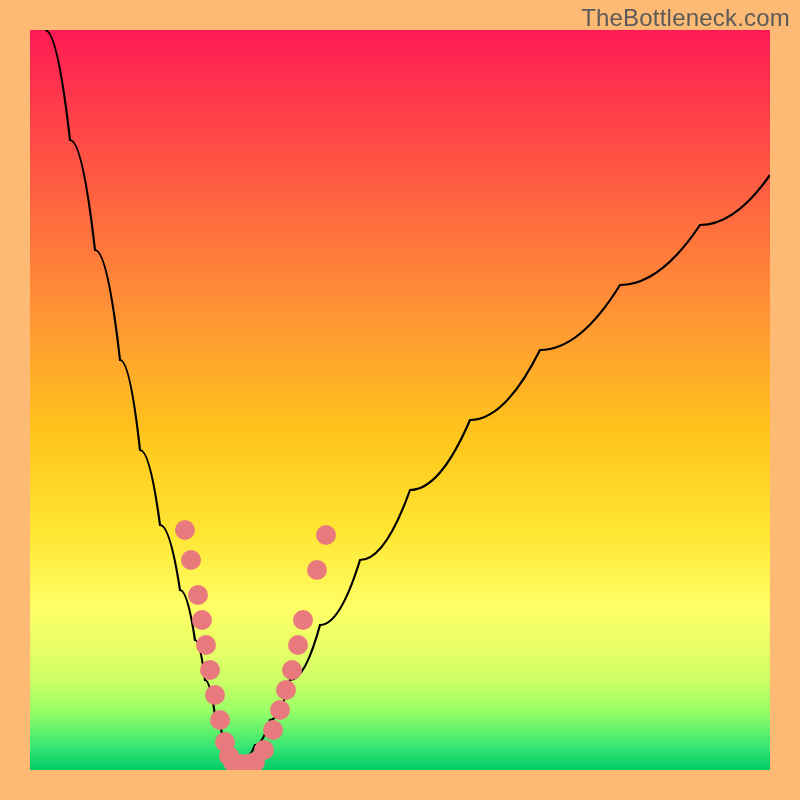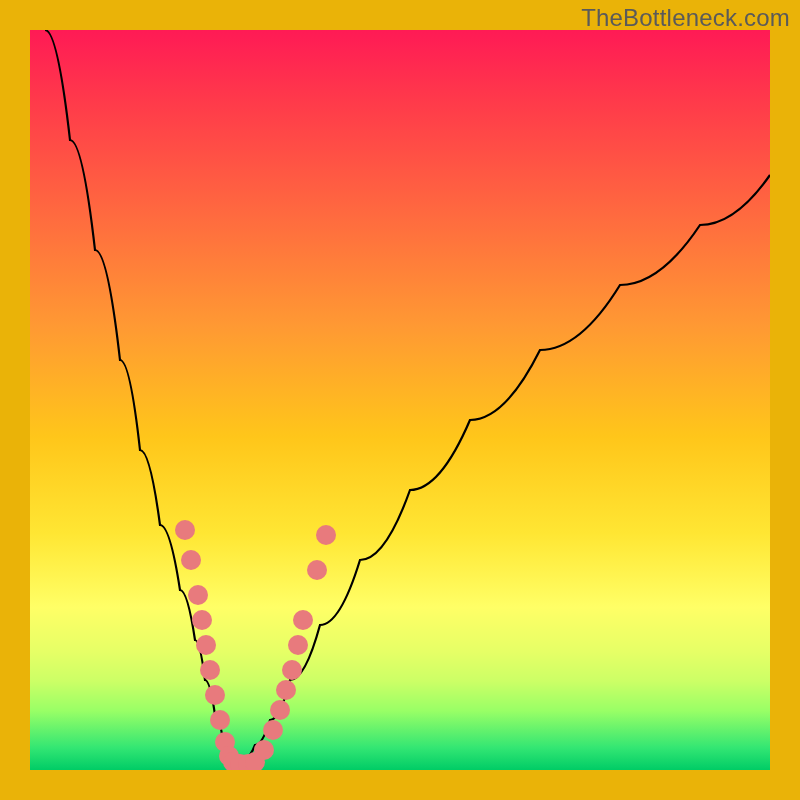--- a/index.html
+++ b/index.html
@@ -10,21 +10,21 @@
     overflow: hidden;
     background: #000;
     font-family: Arial, Helvetica, sans-serif;
   }
   .frame {
     position: absolute;
     top: 0;
     left: 0;
     width: 800px;
     height: 800px;
-    background: #eab308;
+    background: #fdba74;
   }
   .plot-area {
     position: absolute;
     top: 30px;
     left: 30px;
     width: 740px;
     height: 740px;
     background: linear-gradient(
       to bottom,
       #ff1a55 0%,

